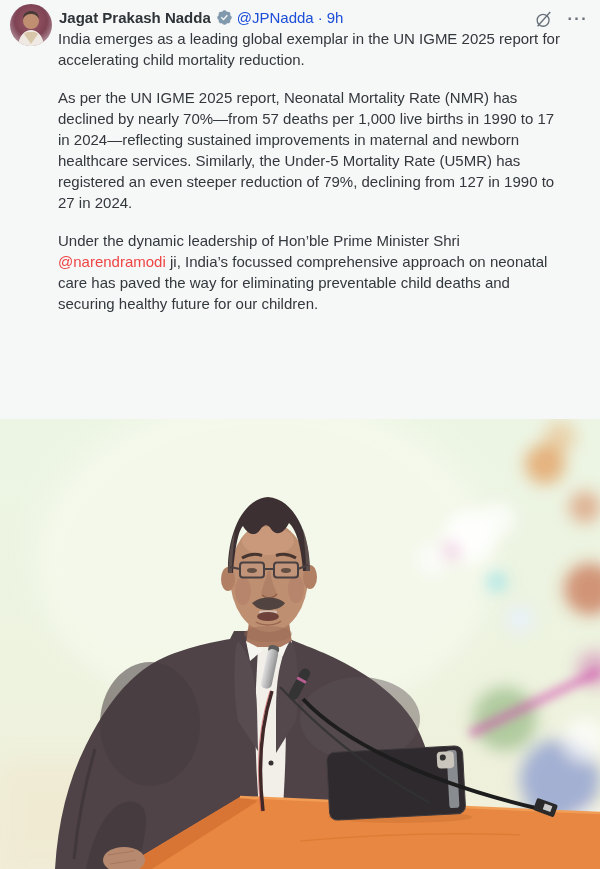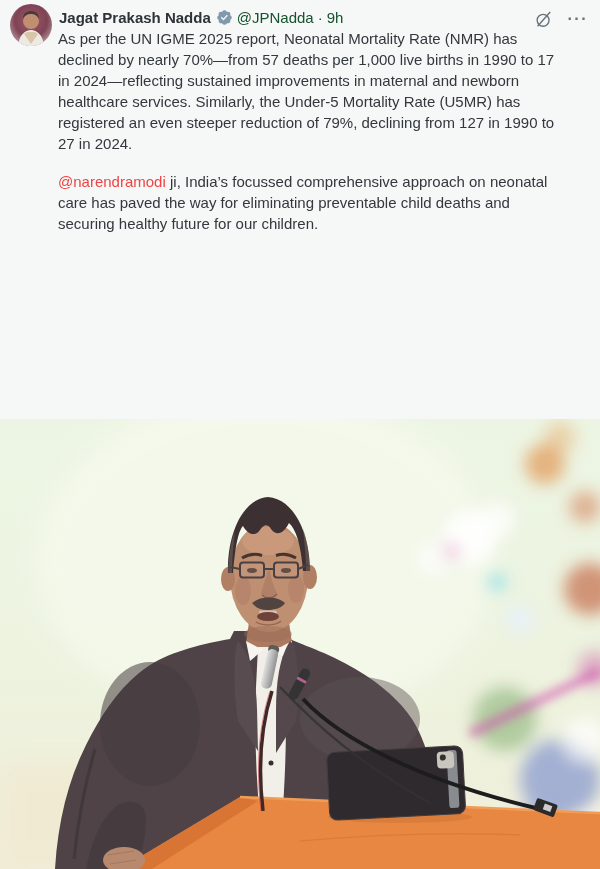--- a/index.html
+++ b/index.html
@@ -12,21 +12,21 @@
   .tweet{position:relative;width:600px;height:869px;background:#f6f7f7;}
 
   
   .header{position:absolute;top:4px;left:10px;right:12px;display:flex;align-items:flex-start;}
   .avatar{width:42px;height:42px;border-radius:50%;overflow:hidden;flex:0 0 auto;cursor:pointer;}
   .avatar svg{display:block;width:42px;height:42px;}
   .header-main{margin-left:7px;display:flex;align-items:center;gap:4px;padding-top:5px;font-size:15px;white-space:nowrap;}
   .name{font-weight:700;color:#2e3338;cursor:pointer;}
   .badge{width:17px;height:17px;margin-left:1px;}
   .badge svg{display:block;width:17px;height:17px;fill:#8099ac;}
-  .handle,.sep,.time{color:#14532d;font-weight:400;}
+  .handle,.sep,.time{color:#1d4ed8;font-weight:400;}
   .header-actions{margin-left:auto;display:flex;align-items:center;gap:15px;padding-top:6px;}
   .grok-btn{width:19px;height:19px;cursor:pointer;}
   .grok-btn svg{display:block;width:19px;height:19px;stroke:#68717a;fill:none;stroke-width:1.7;}
   .more-btn{color:#68717a;font-size:16px;font-weight:700;letter-spacing:1.5px;line-height:10px;cursor:pointer;margin-top:-2px;}
 
   
   .body-text{position:absolute;top:28px;left:58px;width:534px;
     font-size:15px;line-height:21px;color:#33383d;}
   .body-text p{margin:0 0 17px 0;white-space:pre-line;}
   .mention{color:#ef4444;text-decoration:none;cursor:pointer;}
@@ -73,27 +73,30 @@
         <svg viewBox="0 0 24 24">
             <circle cx="11.5" cy="13" r="7.5"></circle>
             <line x1="4.5" y1="20.5" x2="20.5" y2="2.5"></line>
           </svg>
       </span>
       <span class="more-btn">···</span>
     </div>
   </div>
 
   <div class="body-text">
+    <p>India emerges as a leading global exemplar in the UN IGME 2025 report for
+accelerating child mortality reduction.</p>
     <p>As per the UN IGME 2025 report, Neonatal Mortality Rate (NMR) has
 declined by nearly 70%—from 57 deaths per 1,000 live births in 1990 to 17
 in 2024—reflecting sustained improvements in maternal and newborn
 healthcare services. Similarly, the Under-5 Mortality Rate (U5MR) has
 registered an even steeper reduction of 79%, declining from 127 in 1990 to
 27 in 2024.</p>
-    <p><a class="mention">@narendramodi</a><span> ji, India’s focussed comprehensive approach on neonatal
+    <p><span>Under the dynamic leadership of Hon’ble Prime Minister Shri
+</span><a class="mention">@narendramodi</a><span> ji, India’s focussed comprehensive approach on neonatal
 care has paved the way for eliminating preventable child deaths and
 securing healthy future for our children.</span></p>
   </div>
 
   <div class="photo">
     <svg viewBox="0 0 600 450" role="img" aria-label="Man in glasses and dark tweed coat speaking into microphones at an orange podium with a tablet, pale green backdrop with colorful bokeh">
       <defs>
         <linearGradient id="bgGrad" x1="0" y1="0" x2="0" y2="1">
           <stop offset="0%" stop-color="#ecf5e3"></stop>
           <stop offset="55%" stop-color="#edf3de"></stop>

